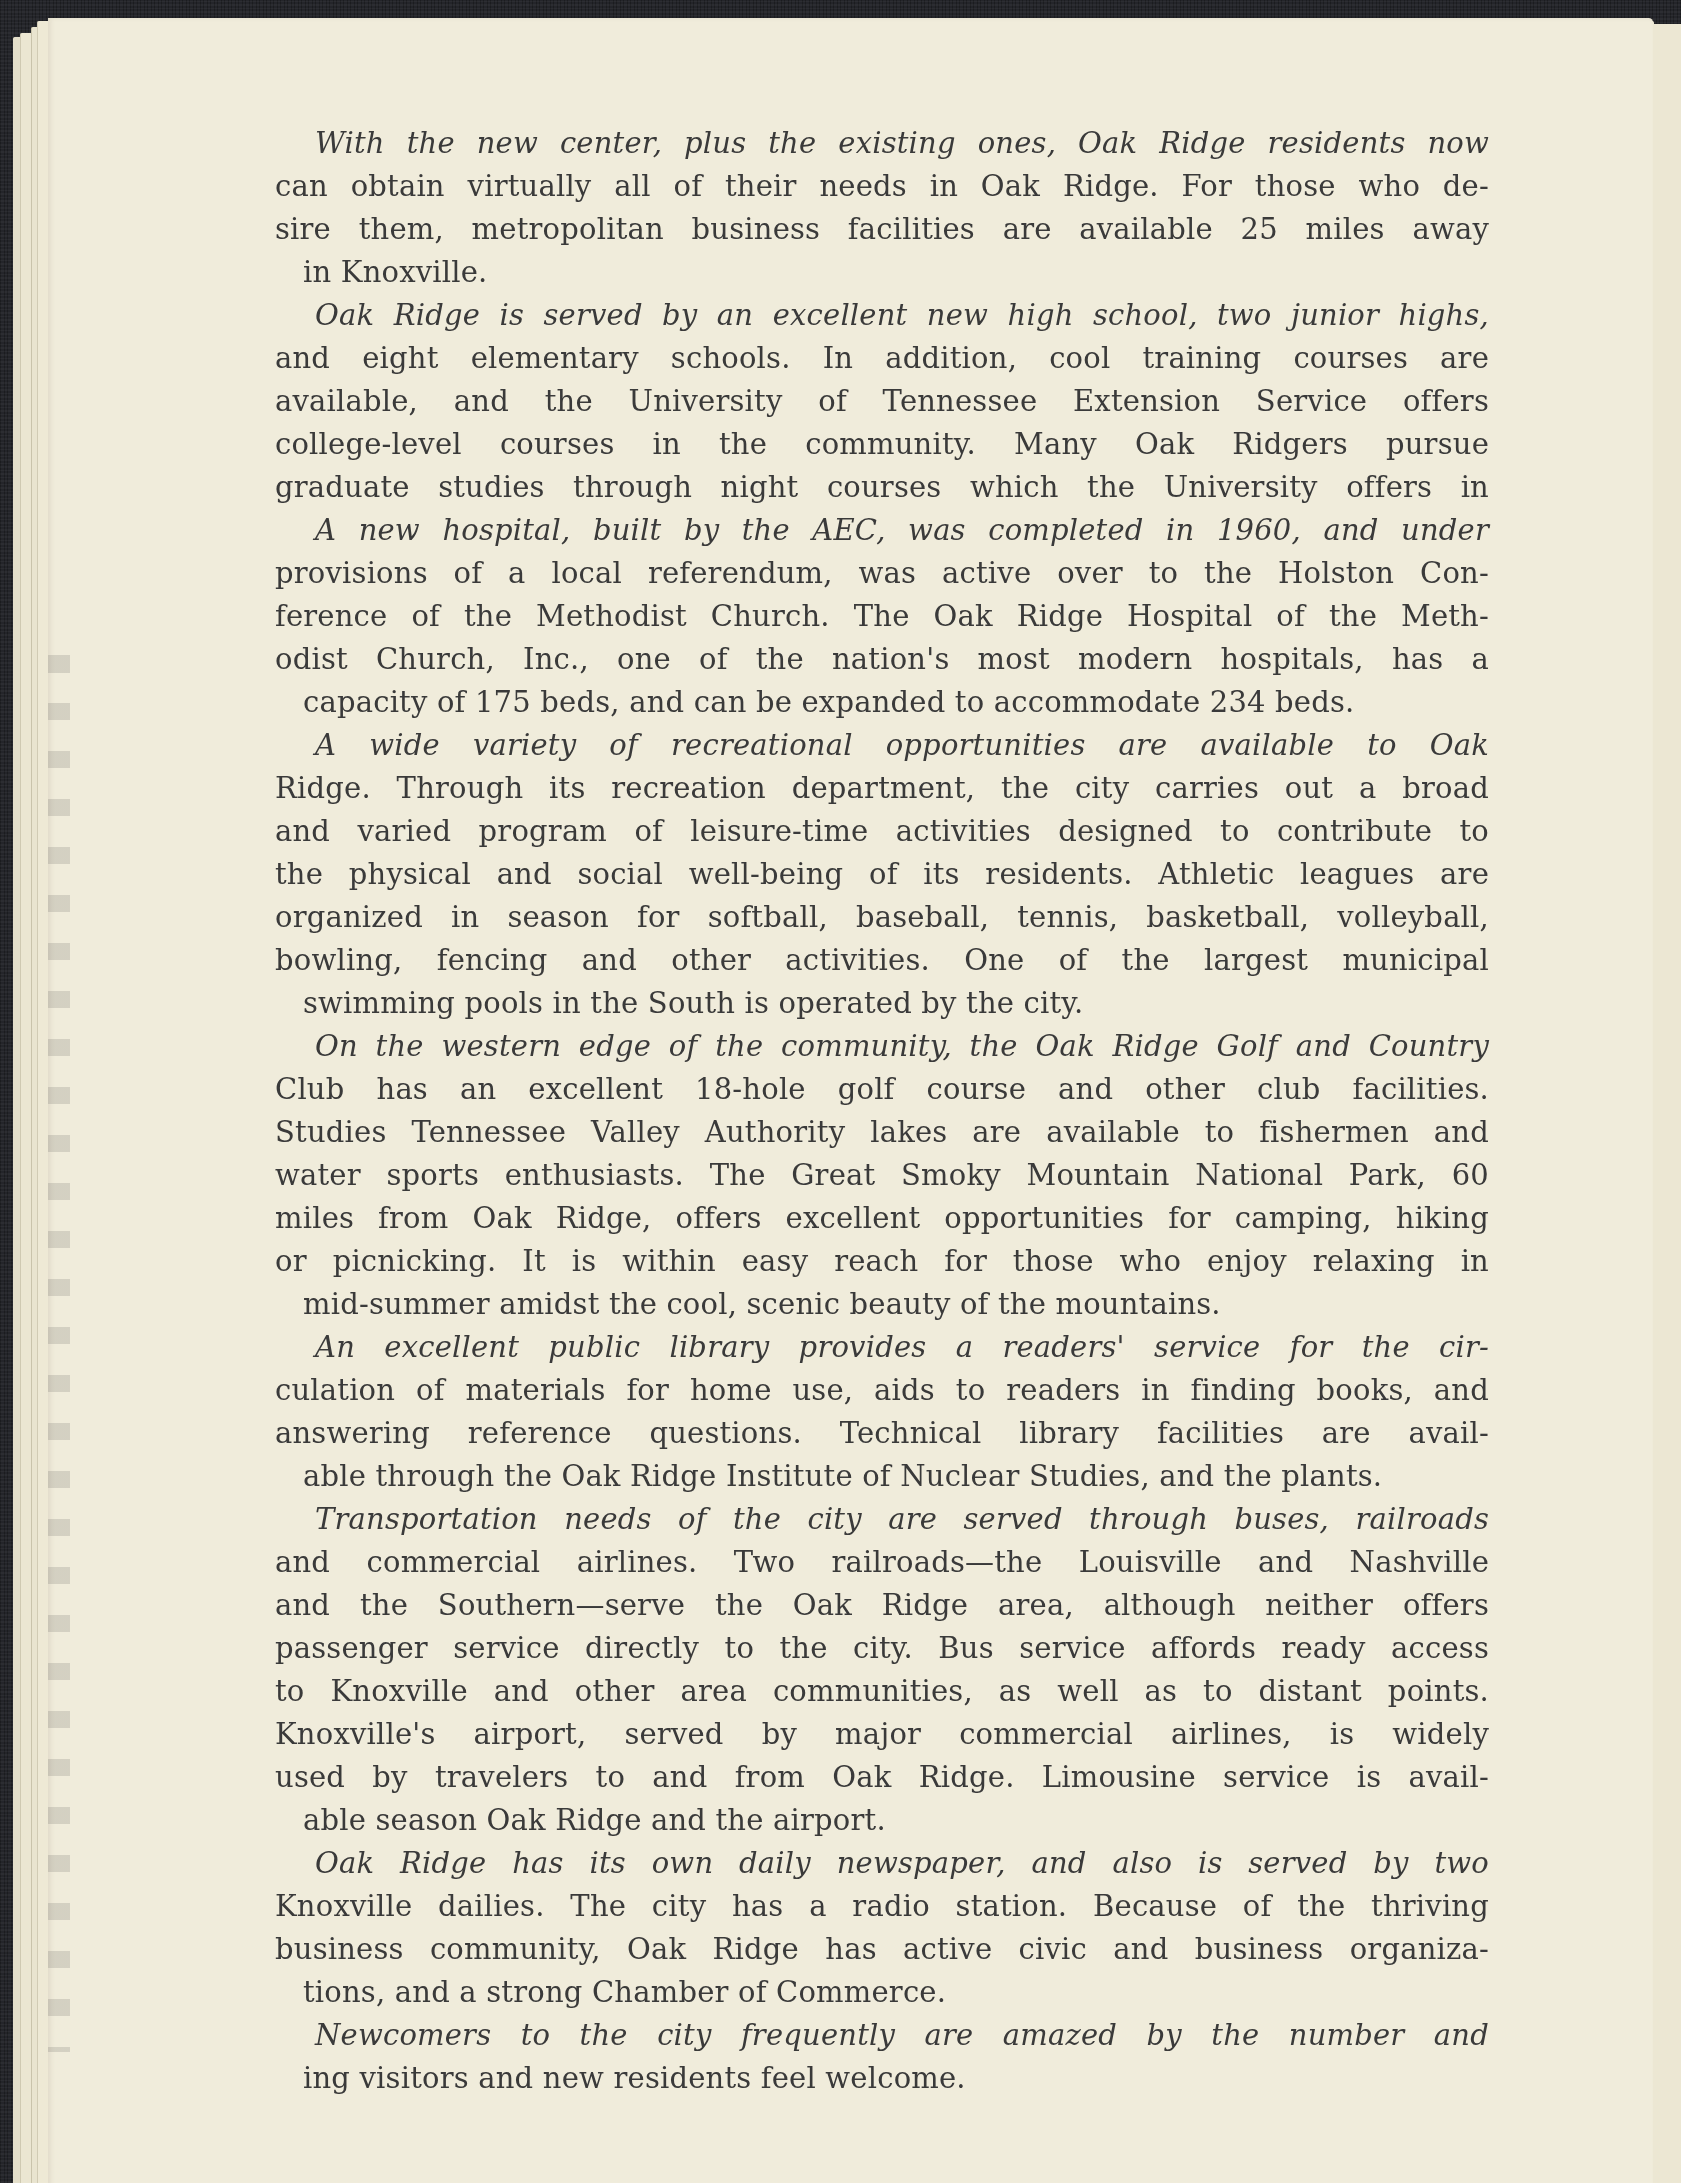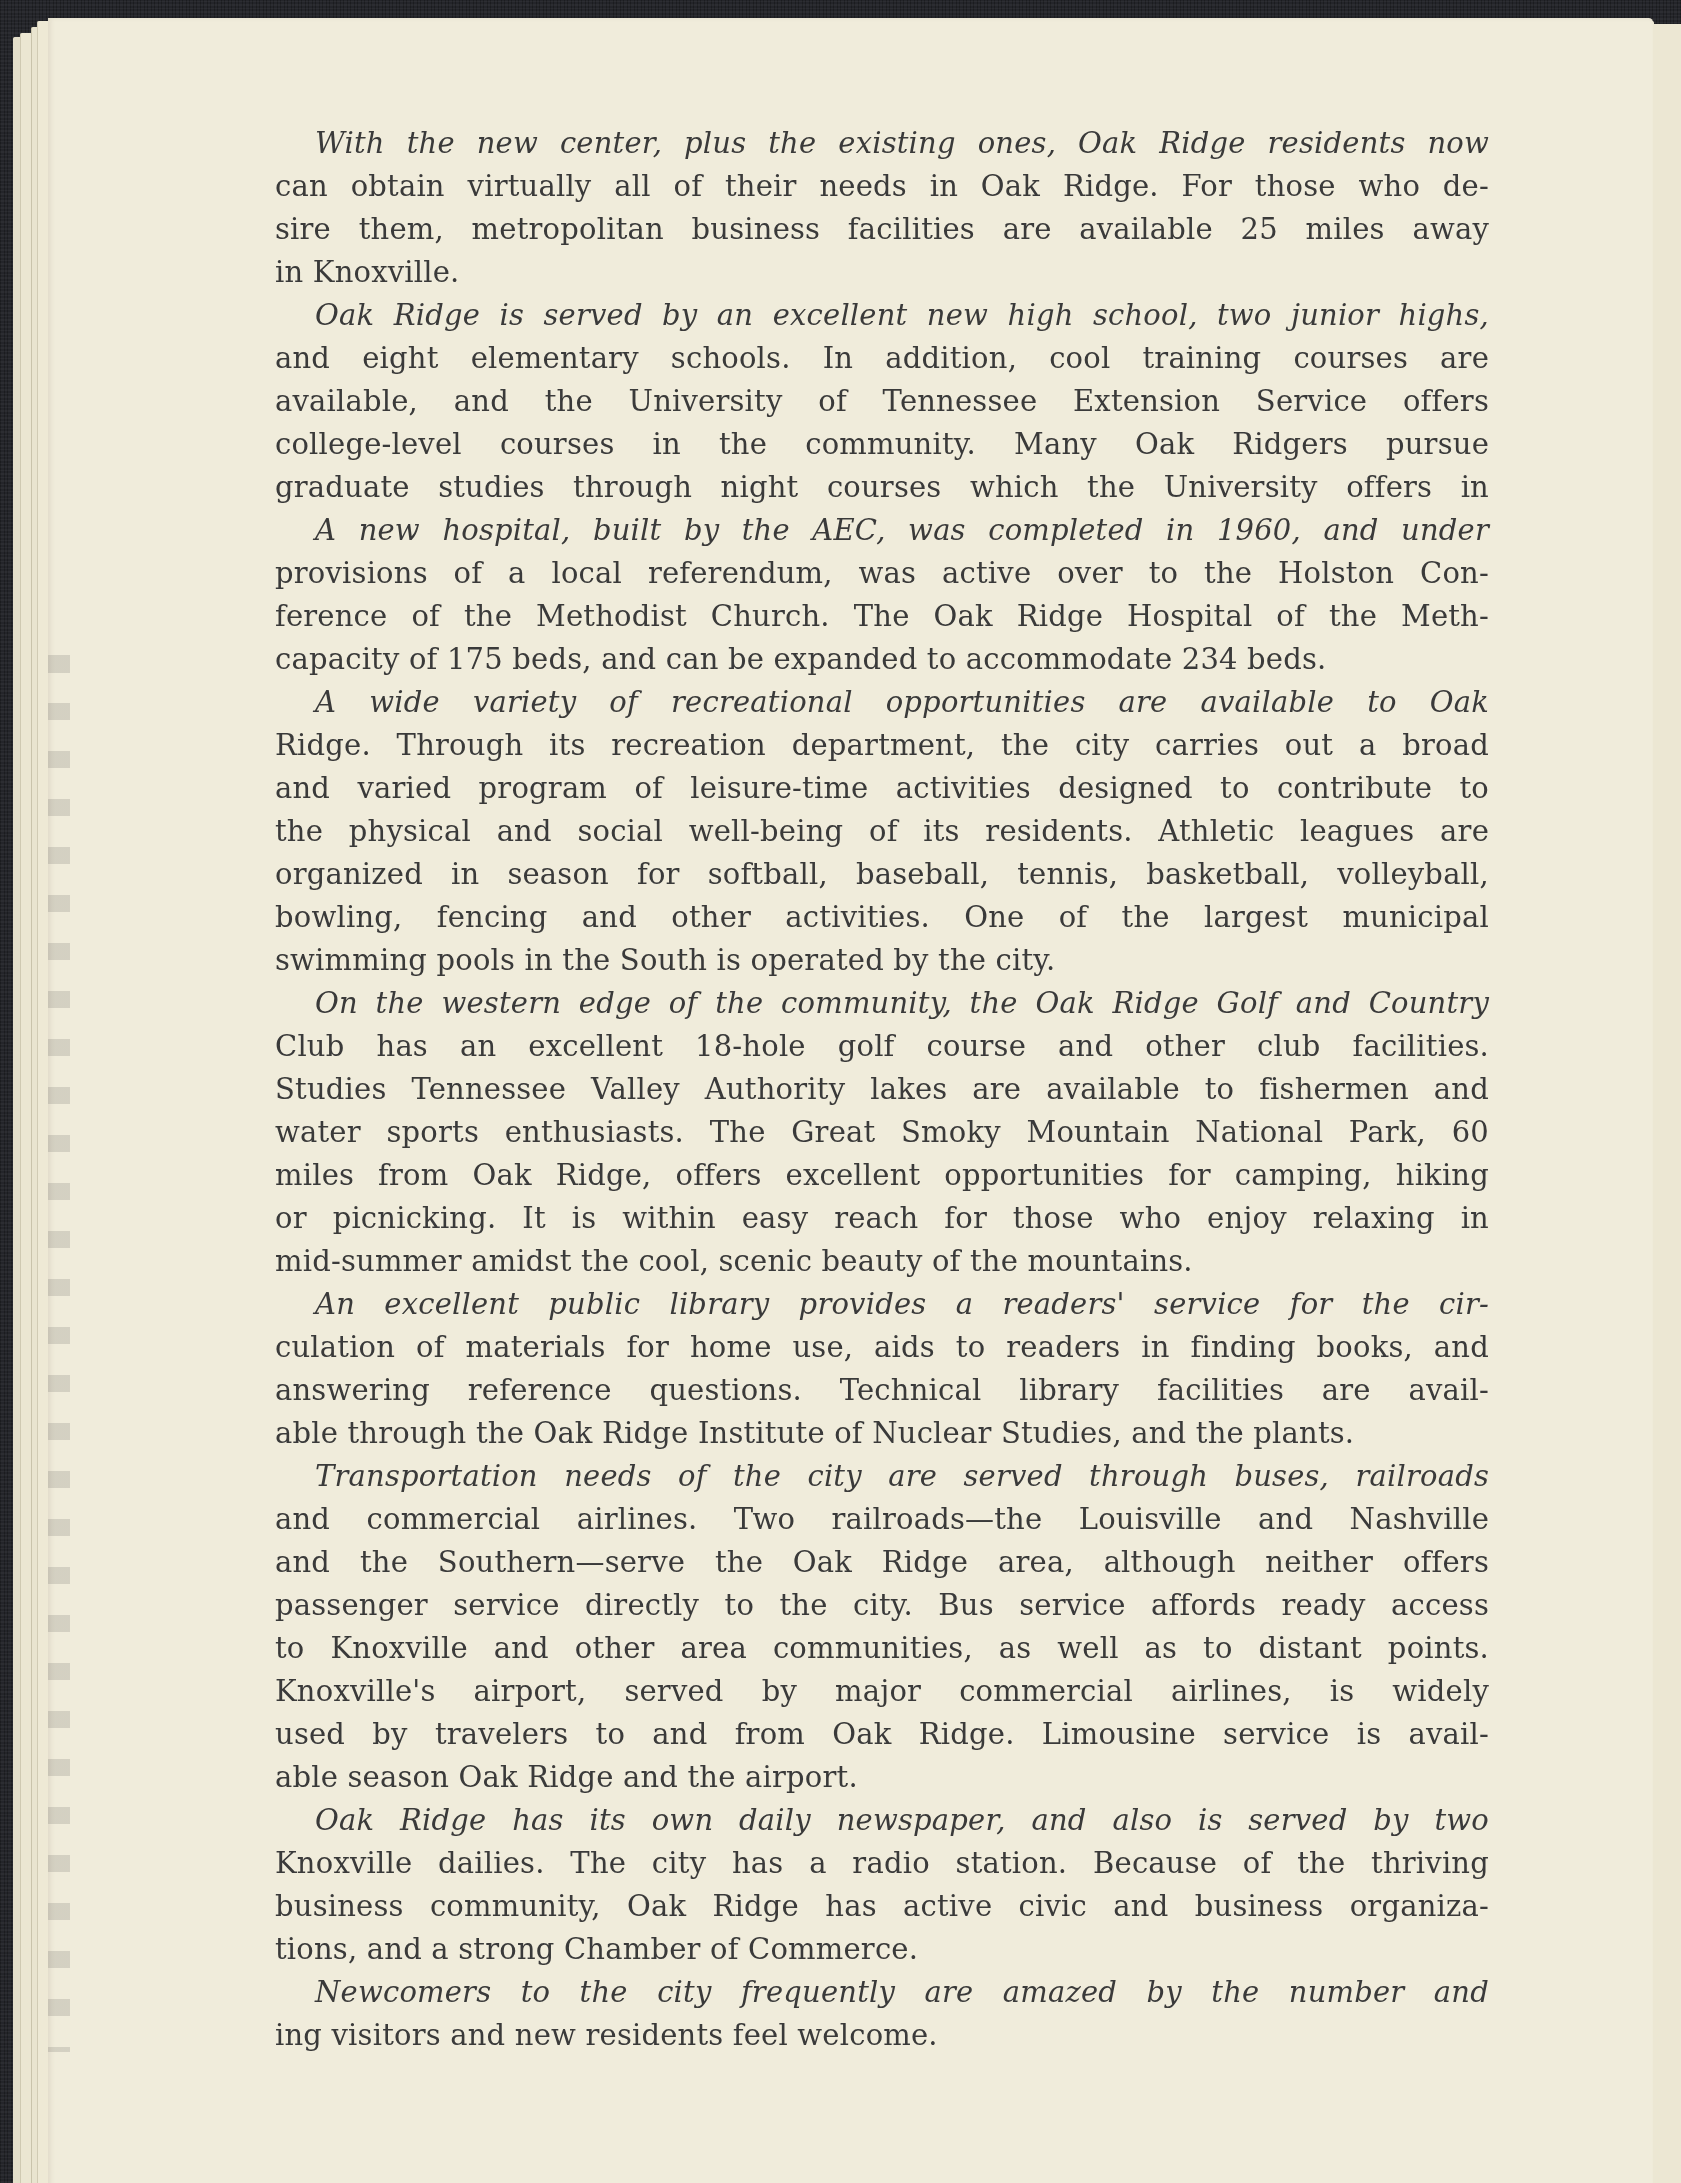--- a/index.html
+++ b/index.html
@@ -85,20 +85,21 @@
       white-space: nowrap;
       height: 43px;
       overflow: visible;
     }
     .line.first {
       padding-left: 40px;
       font-style: italic;
     }
     .line.last {
       text-align-last: left;
+      margin-left: 28px;
     }
   </style>
 </head>
 <body>
 
 <div class="stack s1"></div>
 <div class="stack s2"></div>
 <div class="stack s3"></div>
 <div class="stack s4"></div>
 <div class="next-leaf"></div>
@@ -117,20 +118,21 @@
       <span class="line first">Oak Ridge is served by an excellent new high school, two junior highs,</span>
       <span class="line">and eight elementary schools.  In addition, cool training courses are</span>
       <span class="line">available, and the University of Tennessee Extension Service offers</span>
       <span class="line">college-level courses in the community.  Many Oak Ridgers pursue</span>
       <span class="line">graduate studies through night courses which the University offers in</span>
     </div>
     <div class="para">
       <span class="line first">A new hospital, built by the AEC, was completed in 1960, and under</span>
       <span class="line">provisions of a local referendum, was active over to the Holston Con-</span>
       <span class="line">ference of the Methodist Church. The Oak Ridge Hospital of the Meth-</span>
+      <span class="line">odist Church, Inc., one of the nation's most modern hospitals, has a</span>
       <span class="line last">capacity of 175 beds, and can be expanded to accommodate 234 beds.</span>
     </div>
     <div class="para">
       <span class="line first">A wide variety of recreational opportunities are available to Oak</span>
       <span class="line">Ridge.  Through its recreation department, the city carries out a broad</span>
       <span class="line">and varied program of leisure-time activities designed to contribute to</span>
       <span class="line">the physical and social well-being of its residents.  Athletic leagues are</span>
       <span class="line">organized in season for softball, baseball, tennis, basketball, volleyball,</span>
       <span class="line">bowling, fencing and other activities. One of the largest municipal</span>
       <span class="line last">swimming pools in the South is operated by the city.</span>

